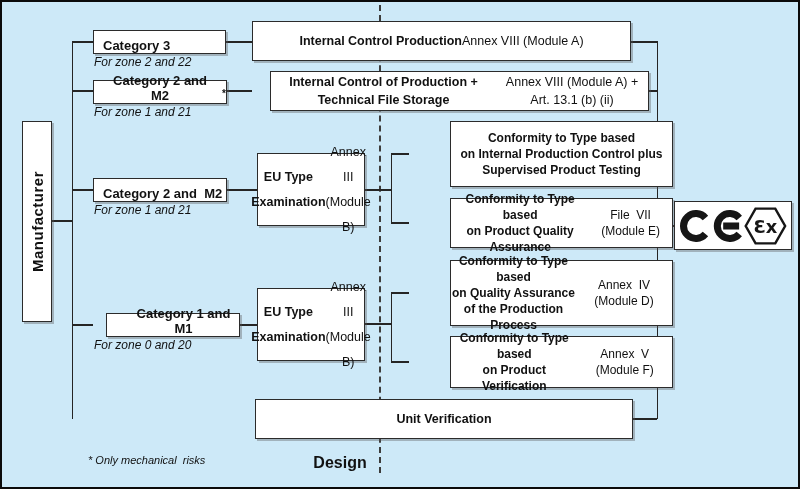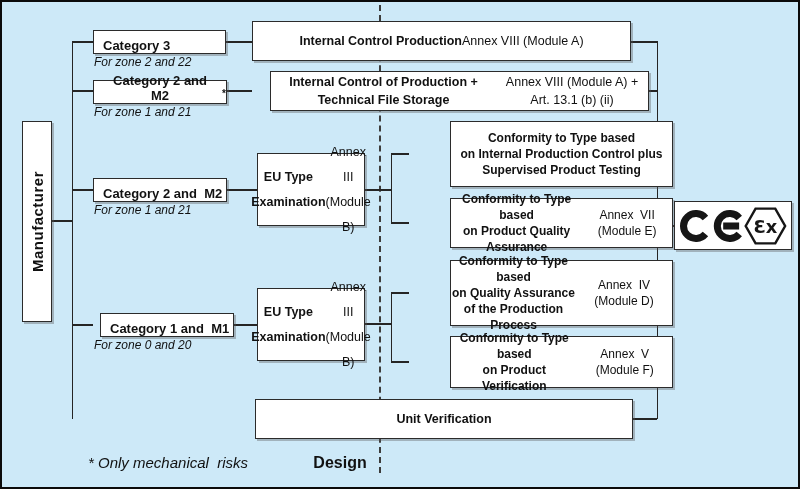--- a/index.html
+++ b/index.html
@@ -66,21 +66,21 @@
   .phase{
     position:absolute;
     font-weight:bold;
     font-size:16px;
     text-align:center;
     z-index:2;
   }
   .note{
     position:absolute;
     font-style:italic;
-    font-size:15px;
+    font-size:11px;
     z-index:2;
     white-space:pre-wrap;
   }
   .cebox svg{display:block;}
 </style>
 </head>
 <body>
 
 <div id="stage">
 
@@ -131,21 +131,21 @@
     <span>Category 2 and  M2</span>
     <sup>*</sup>
   </div>
   <div class="zone" style="left:92px;top:103px;">For zone 1 and 21</div>
 
   <div class="box catbox" style="left:91px;top:176px;width:134px;height:24px;">
     <span>Category 2 and  M2</span>
   </div>
   <div class="zone" style="left:92px;top:201px;">For zone 1 and 21</div>
 
-  <div class="box catbox" style="left:98px;top:311px;width:134px;height:24px;">
+  <div class="box catbox" style="left:104px;top:311px;width:134px;height:24px;padding-left:21px;">
     <span>Category 1 and  M1</span>
   </div>
   <div class="zone" style="left:92px;top:336px;">For zone 0 and 20</div>
 
   <div class="box twoline" style="left:250px;top:19px;width:379px;height:40px;">
     <span class="t">Internal Control Production</span>
     <span class="a">Annex VIII (Module A)</span>
   </div>
 
   <div class="box twoline" style="left:250px;top:69px;width:379px;height:40px;margin-left:18px;">
@@ -169,21 +169,21 @@
 
   <div class="box conf" style="left:407px;top:119px;width:223px;height:66px;">
     <span class="t">Conformity to Type based
 on Internal Production Control plus
 Supervised Product Testing</span>
   </div>
 
   <div class="box conf" style="left:407px;top:196px;width:223px;height:50px;">
     <span class="t">Conformity to Type based
 on Product Quality Assurance</span>
-    <span class="a">Annex  VII (Module E)</span>
+    <span class="a">File  VII (Module E)</span>
   </div>
 
   <div class="box conf" style="left:407px;top:258px;width:223px;height:66px;">
     <span class="t">Conformity to Type based
 on Quality Assurance
 of the Production Process</span>
     <span class="a">Annex  IV (Module D)</span>
   </div>
 
   <div class="box conf" style="left:407px;top:334px;width:223px;height:52px;">

